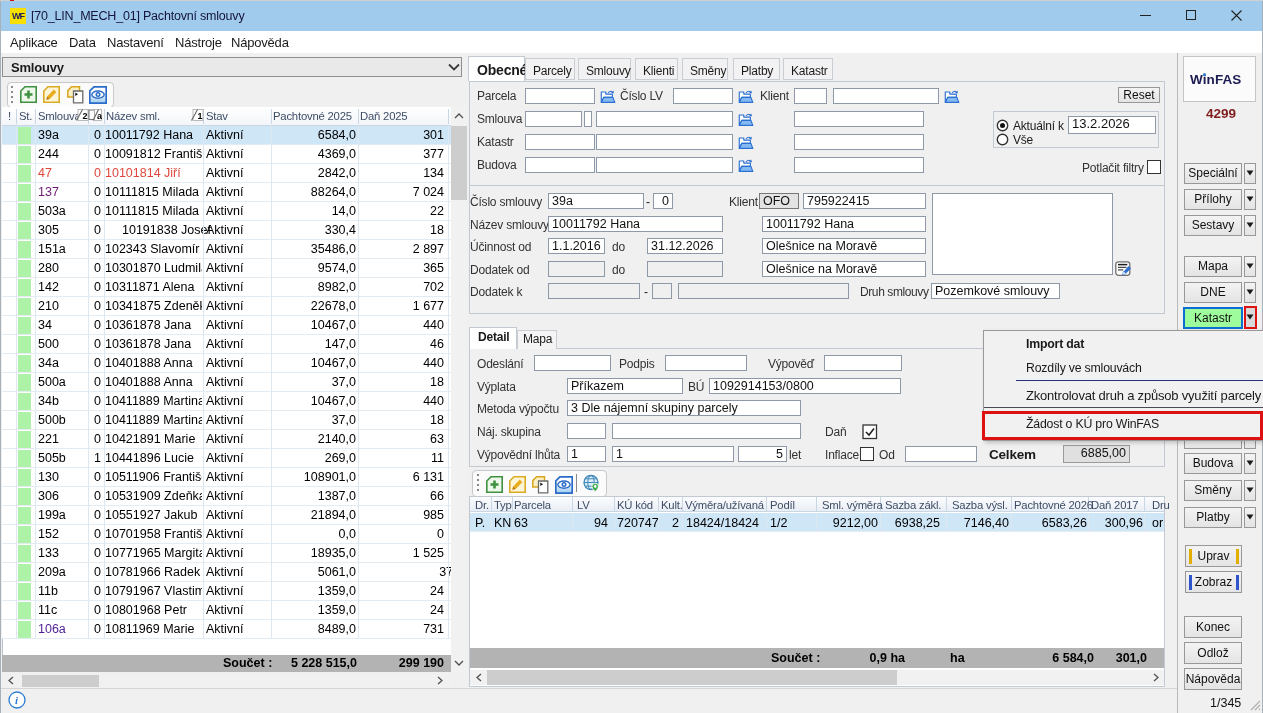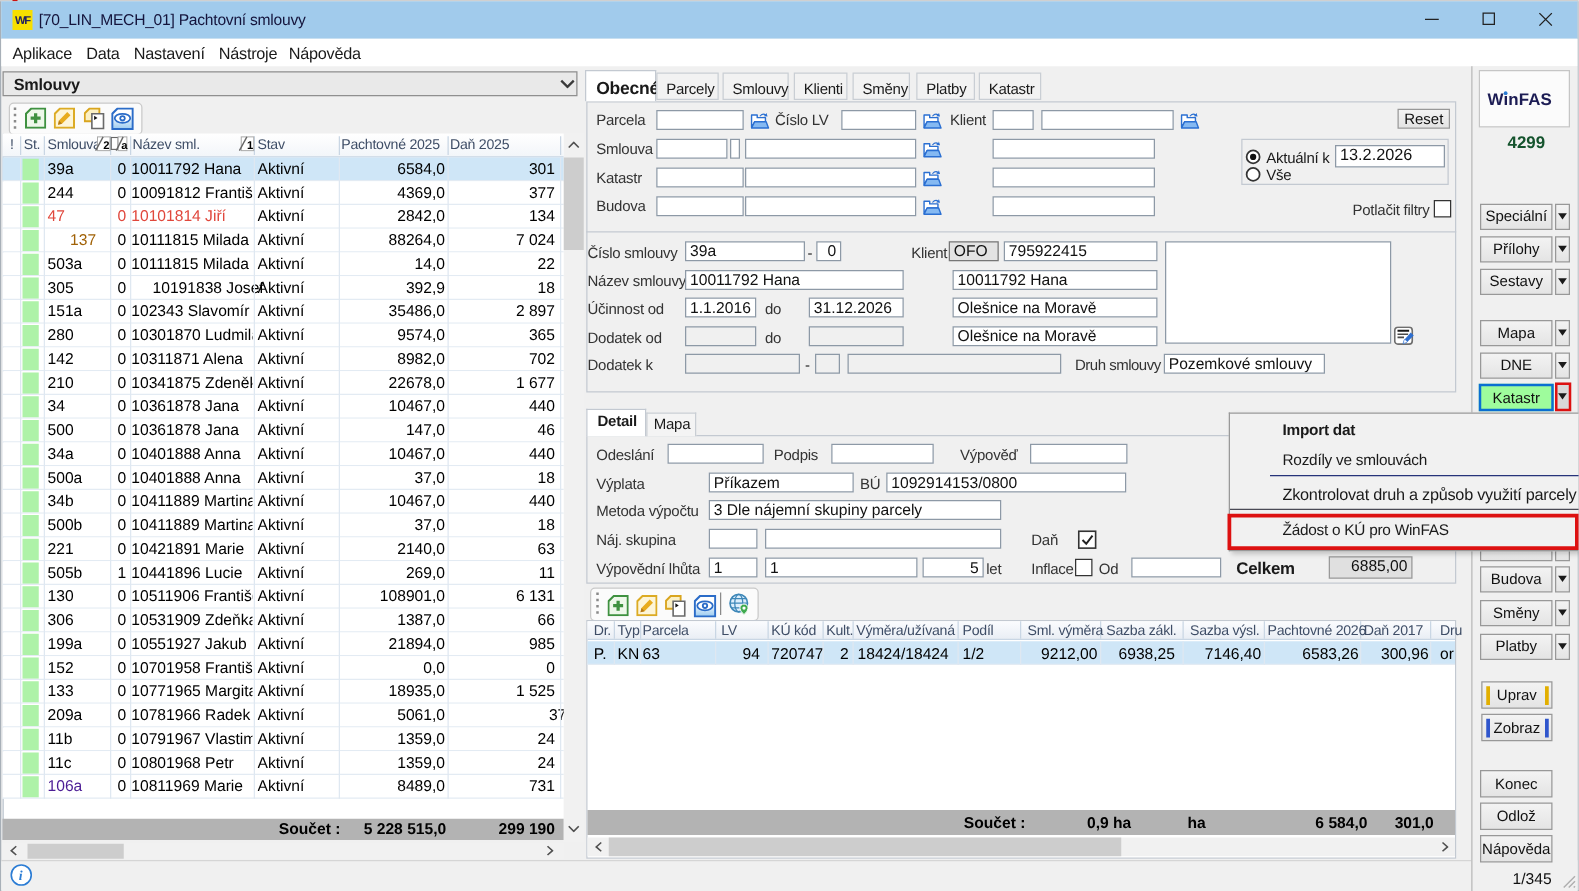--- a/index.html
+++ b/index.html
@@ -130,21 +130,21 @@
 <div class="a" style="left:18px;top:165px;width:13px;height:17px;background:#aef2a8"></div>
 <div class="cell" style="left:38px;top:166px;color:#e0473c">47</div>
 <div class="cell r" style="left:88px;top:166px;width:13px;color:#e0473c">0</div>
 <div class="cell" style="left:105px;top:166px;width:97px;color:#e0473c">10101814 Jiří</div>
 <div class="cell" style="left:206px;top:166px">Aktivní</div>
 <div class="cell r" style="left:271px;top:166px;width:85px">2842,0</div>
 <div class="cell r" style="left:358px;top:166px;width:86px">134</div>
 <div class="hline" style="left:2px;top:182px;width:449px"></div>
 <div class="a" style="left:2px;top:183px;width:449px;height:19px;background:#ffffff"></div>
 <div class="a" style="left:18px;top:184px;width:13px;height:17px;background:#aef2a8"></div>
-<div class="cell" style="left:56px;top:185px;color:#a16207">137</div>
+<div class="cell" style="left:38px;top:185px;color:#701a75">137</div>
 <div class="cell r" style="left:88px;top:185px;width:13px;color:#000">0</div>
 <div class="cell" style="left:105px;top:185px;width:97px;color:#000">10111815 Milada</div>
 <div class="cell" style="left:206px;top:185px">Aktivní</div>
 <div class="cell r" style="left:271px;top:185px;width:85px">88264,0</div>
 <div class="cell r" style="left:358px;top:185px;width:86px">7 024</div>
 <div class="hline" style="left:2px;top:201px;width:449px"></div>
 <div class="a" style="left:2px;top:202px;width:449px;height:19px;background:#ffffff"></div>
 <div class="a" style="left:18px;top:203px;width:13px;height:17px;background:#aef2a8"></div>
 <div class="cell" style="left:38px;top:204px;color:#000">503a</div>
 <div class="cell r" style="left:88px;top:204px;width:13px;color:#000">0</div>
@@ -152,21 +152,21 @@
 <div class="cell" style="left:206px;top:204px">Aktivní</div>
 <div class="cell r" style="left:271px;top:204px;width:85px">14,0</div>
 <div class="cell r" style="left:358px;top:204px;width:86px">22</div>
 <div class="hline" style="left:2px;top:220px;width:449px"></div>
 <div class="a" style="left:2px;top:221px;width:449px;height:19px;background:#ffffff"></div>
 <div class="a" style="left:18px;top:222px;width:13px;height:17px;background:#aef2a8"></div>
 <div class="cell" style="left:38px;top:223px;color:#000">305</div>
 <div class="cell r" style="left:88px;top:223px;width:13px;color:#000">0</div>
 <div class="cell" style="left:122px;top:223px;width:97px;color:#000">10191838 Josef</div>
 <div class="cell" style="left:206px;top:223px">Aktivní</div>
-<div class="cell r" style="left:271px;top:223px;width:85px">392,9</div>
+<div class="cell r" style="left:271px;top:223px;width:85px">330,4</div>
 <div class="cell r" style="left:358px;top:223px;width:86px">18</div>
 <div class="hline" style="left:2px;top:239px;width:449px"></div>
 <div class="a" style="left:2px;top:240px;width:449px;height:19px;background:#ffffff"></div>
 <div class="a" style="left:18px;top:241px;width:13px;height:17px;background:#aef2a8"></div>
 <div class="cell" style="left:38px;top:242px;color:#000">151a</div>
 <div class="cell r" style="left:88px;top:242px;width:13px;color:#000">0</div>
 <div class="cell" style="left:105px;top:242px;width:97px;color:#000">102343 Slavomír</div>
 <div class="cell" style="left:206px;top:242px">Aktivní</div>
 <div class="cell r" style="left:271px;top:242px;width:85px">35486,0</div>
 <div class="cell r" style="left:358px;top:242px;width:86px">2 897</div>
@@ -644,21 +644,21 @@
     <path d="M5 1 L1 4.5 L5 8" stroke="#505050" stroke-width="1.3" fill="none"></path>
   </svg>
 <div class="a" style="left:487px;top:670px;width:410px;height:15px;background:#cdcdcd"></div>
 <svg class="a" style="left:1153px;top:673px" width="6" height="9">
     <path d="M1 1 L5 4.5 L1 8" stroke="#505050" stroke-width="1.3" fill="none"></path>
   </svg>
 <div class="a" style="left:1177px;top:53px;width:85px;height:660px;background:#f0f0f0;border-left:1px solid #b8b8b8;box-sizing:border-box"></div>
 <div class="a" style="left:1183px;top:56px;width:73px;height:46px;background:#fbfbfb;border:1px solid #c5c5c5;box-sizing:border-box"></div>
 <div class="a" style="left:1190px;top:72px;font-weight:bold;font-size:13.5px;color:#1c1c54;letter-spacing:0.1px">WinFAS</div>
 <div class="a" style="left:1203px;top:73px;width:3px;height:3px;background:#2a7cd4;border-radius:50%"></div>
-<div class="a b" style="left:1206px;top:106px;font-size:13.5px;color:#14532d">4299</div>
+<div class="a b" style="left:1206px;top:106px;font-size:13.5px;color:#7f1d1d">4299</div>
 <div class="btn" style="left:1184px;top:163px;width:58px;height:21px;line-height:19px">Speciální</div>
 <div class="btn" style="left:1244px;top:163px;width:12px;height:21px"></div>
 <svg class="a" style="left:1246px;top:170px" width="8" height="6">
     <path d="M0.5 0.5 H7.5 L4 5.5 Z" fill="#1a1a1a"></path>
   </svg>
 <div class="btn" style="left:1184px;top:189px;width:58px;height:21px;line-height:19px">Přílohy</div>
 <div class="btn" style="left:1244px;top:189px;width:12px;height:21px"></div>
 <svg class="a" style="left:1246px;top:196px" width="8" height="6">
     <path d="M0.5 0.5 H7.5 L4 5.5 Z" fill="#1a1a1a"></path>
   </svg>

